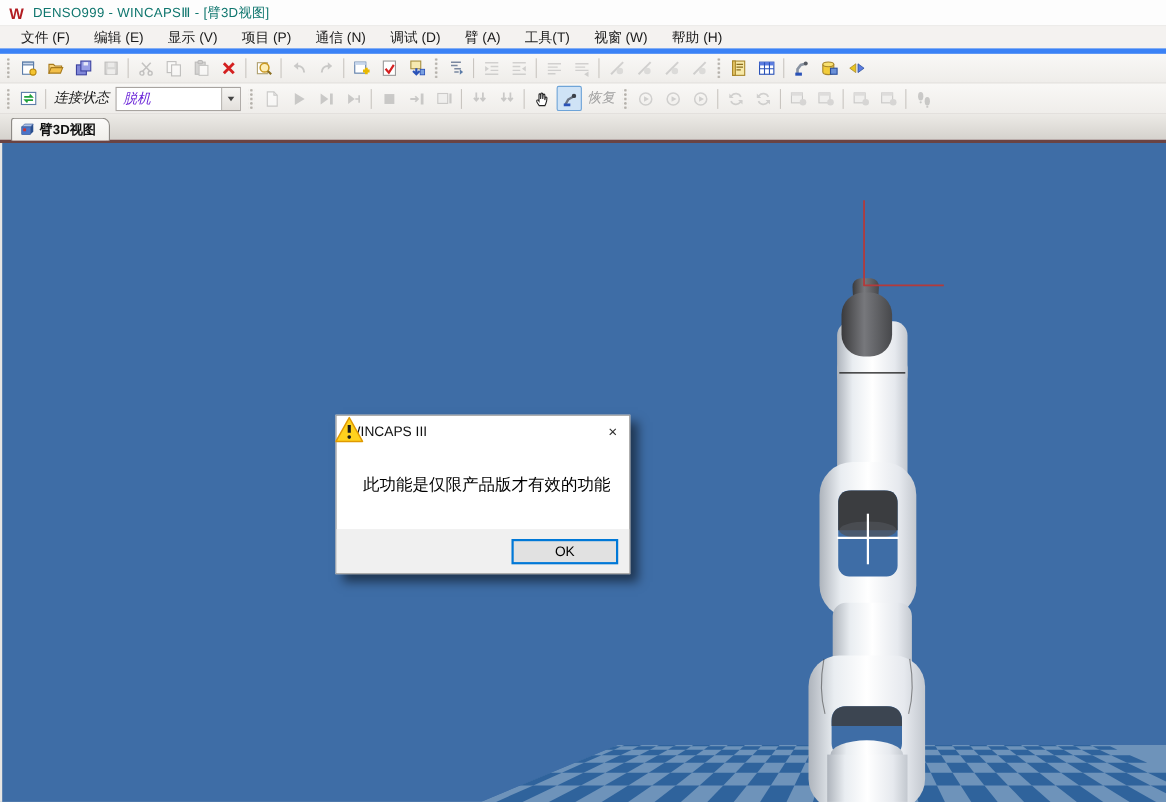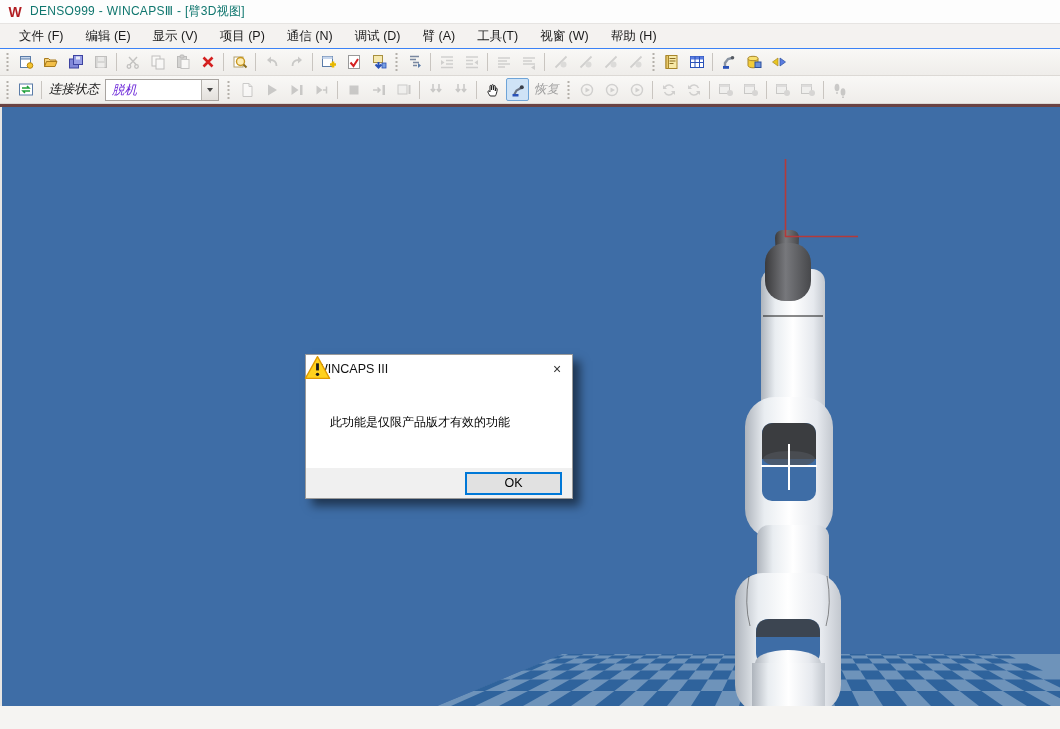--- a/index.html
+++ b/index.html
@@ -9,21 +9,21 @@
 
   
   .titlebar{height:24px;background:#fdfdfd;border-bottom:1px solid #e6e4e2;
             display:flex;align-items:center;padding-left:6px;box-sizing:border-box;}
   .win-logo{width:18px;height:16px;font-weight:900;font-size:14px;color:#b21d22;
             line-height:16px;text-align:center;margin-right:6px;}
   .win-title{font-size:12px;color:#0f766e;letter-spacing:.3px;white-space:nowrap;}
 
   
   .menubar{height:25px;background:#f4f2f0;display:flex;align-items:center;
-           padding-left:8px;box-sizing:border-box;border-bottom:1px solid #3b82f6;}
+           padding-left:8px;box-sizing:border-box;border-bottom:5px solid #3b82f6;}
   .menu-item{font-size:12.5px;color:#1a1a1a;padding:3px 11px;cursor:default;white-space:nowrap;}
 
   
   .toolbar{height:27px;background:linear-gradient(#f9f8f6,#efedea);display:flex;align-items:center;
            padding:0 2px;box-sizing:border-box;border-bottom:1px solid #dcd9d5;}
   .toolbar.tb2{height:28px;font-style:italic;}
   .tb-handle{width:5px;height:18px;margin:0 3px;
      background:radial-gradient(circle,#b4b0aa 1px,transparent 1.3px);
      background-size:4px 4px;background-position:center;}
   .tb-sep{width:1px;height:18px;background:#c9c5c0;margin:0 3px;}
@@ -57,22 +57,22 @@
 
   
   .dialog{position:absolute;left:305px;top:377px;width:268px;height:145px;background:#fff;
           border:1px solid #9a9a9a;box-sizing:border-box;box-shadow:7px 7px 9px rgba(0,0,0,.5);
           display:flex;flex-direction:column;z-index:10;}
   .dlg-head{height:27px;display:flex;align-items:center;padding-left:10px;}
   .dlg-title{flex:1;font-size:12.5px;color:#111;}
   .dlg-close{width:30px;height:25px;border:none;background:transparent;font-size:14px;color:#333;
              display:flex;align-items:center;justify-content:center;padding:0;}
   .dlg-body{flex:1;display:flex;align-items:center;padding:0 14px 6px 24px;gap:18px;}
-  .dlg-msg{font-size:12px;color:#000;white-space:nowrap;}
-  .dlg-foot{height:30px;background:#f0f0f0;display:flex;align-items:center;justify-content:flex-end;
+  .dlg-msg{font-size:15px;color:#000;white-space:nowrap;}
+  .dlg-foot{height:40px;background:#f0f0f0;display:flex;align-items:center;justify-content:flex-end;
             padding-right:10px;box-sizing:border-box;}
   .dlg-ok{width:97px;height:23px;background:#e1e1e1;border:2px solid #0078d7;font-size:12.5px;
           color:#000;padding:0;}
   .sprites{position:absolute;width:0;height:0;overflow:hidden;}
 </style>
 </head>
 <body>
 
 <svg class="sprites" aria-hidden="true">
   <defs>
@@ -549,20 +549,31 @@
         </svg>
       </button>
       <div class="tb-sep"></div>
       <button class="tb-btn dis">
         <svg class="tb-ico" viewBox="0 0 16 16">
           <use href="#sym-foot"></use>
         </svg>
       </button>
     </div>
 
+  <div class="tabbar">
+    <div class="tab">
+      <svg width="14" height="14" viewBox="0 0 16 16">
+        <path d="M2 5l3-3h9l-3 3z" fill="#b0c4ea" stroke="#2a4f8f" stroke-width=".6"></path>
+        <path d="M11 5l3-3v8l-3 3z" fill="#2a4f8f"></path>
+        <rect x="2" y="5" width="9" height="8" fill="#4a74c8" stroke="#2a4f8f" stroke-width=".6"></rect>
+        <rect x="3.5" y="6.5" width="3" height="3" fill="#cc3333"></rect>
+      </svg>
+      <span class="tab-label">臂3D视图</span>
+    </div>
+  </div>
   <div class="view-topline"></div>
 
   <div class="scene">
     <svg width="1060" height="599" viewBox="0 0 1060 599">
       <defs>
         <linearGradient id="gLink" x1="0" y1="0" x2="1" y2="0">
           <stop offset="0" stop-color="#aeb4bc"></stop>
             <stop offset=".22" stop-color="#e9edf1"></stop>
           <stop offset=".5" stop-color="#ffffff"></stop>
             <stop offset=".82" stop-color="#e6e9ee"></stop>

